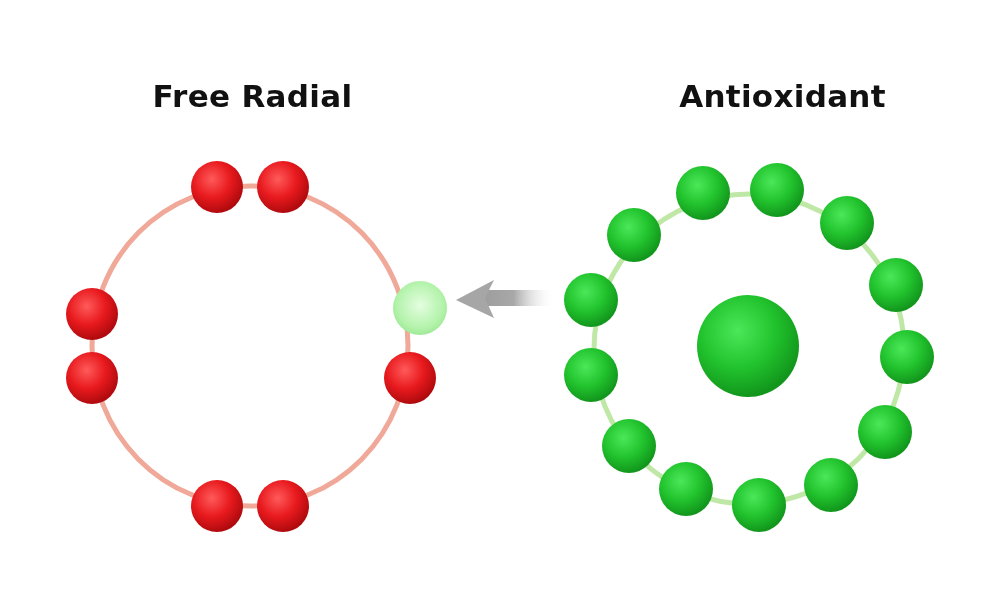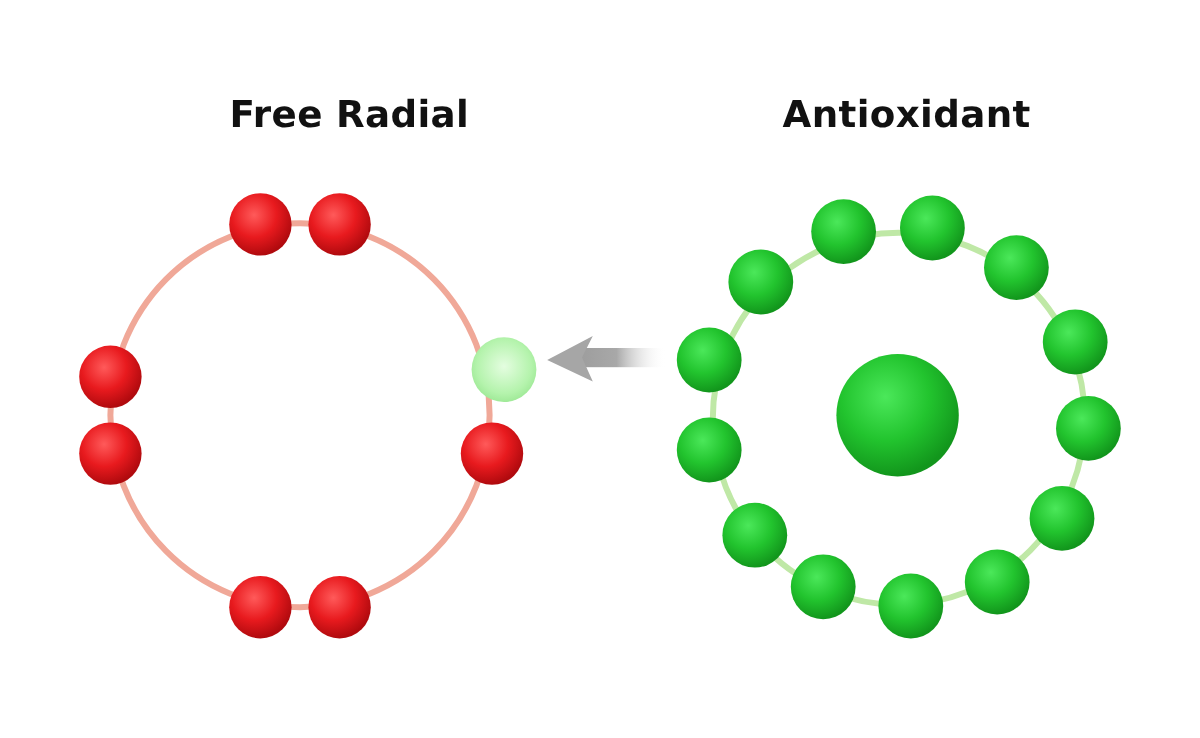--- a/index.html
+++ b/index.html
@@ -1,19 +1,19 @@
 <!DOCTYPE html>
 <html><head>
 <meta charset="utf-8">
 <style>
   html, body { margin:0; padding:0; }
   body { width:1000px; height:615px; background:#ffffff; overflow:hidden; position:relative; font-family:"DejaVu Sans", sans-serif; }
   .title { position:absolute; top:78px; font-weight:bold; font-size:31px; color:#111; letter-spacing:0.3px; text-align:center; }
-  #t-left { left:146px; width:245px;text-align:right; }
-  #t-right { left:628px; width:255px; }
+  #t-left { left:130px; width:245px; }
+  #t-right { left:655px; width:255px; }
   svg { position:absolute; left:0; top:0; }
 </style>
 </head>
 <body>
 
 <div class="title" id="t-left">Free Radial</div>
 <div class="title" id="t-right">Antioxidant</div>
 
 <svg width="1000" height="615" viewBox="0 0 1000 615">
   <defs>

